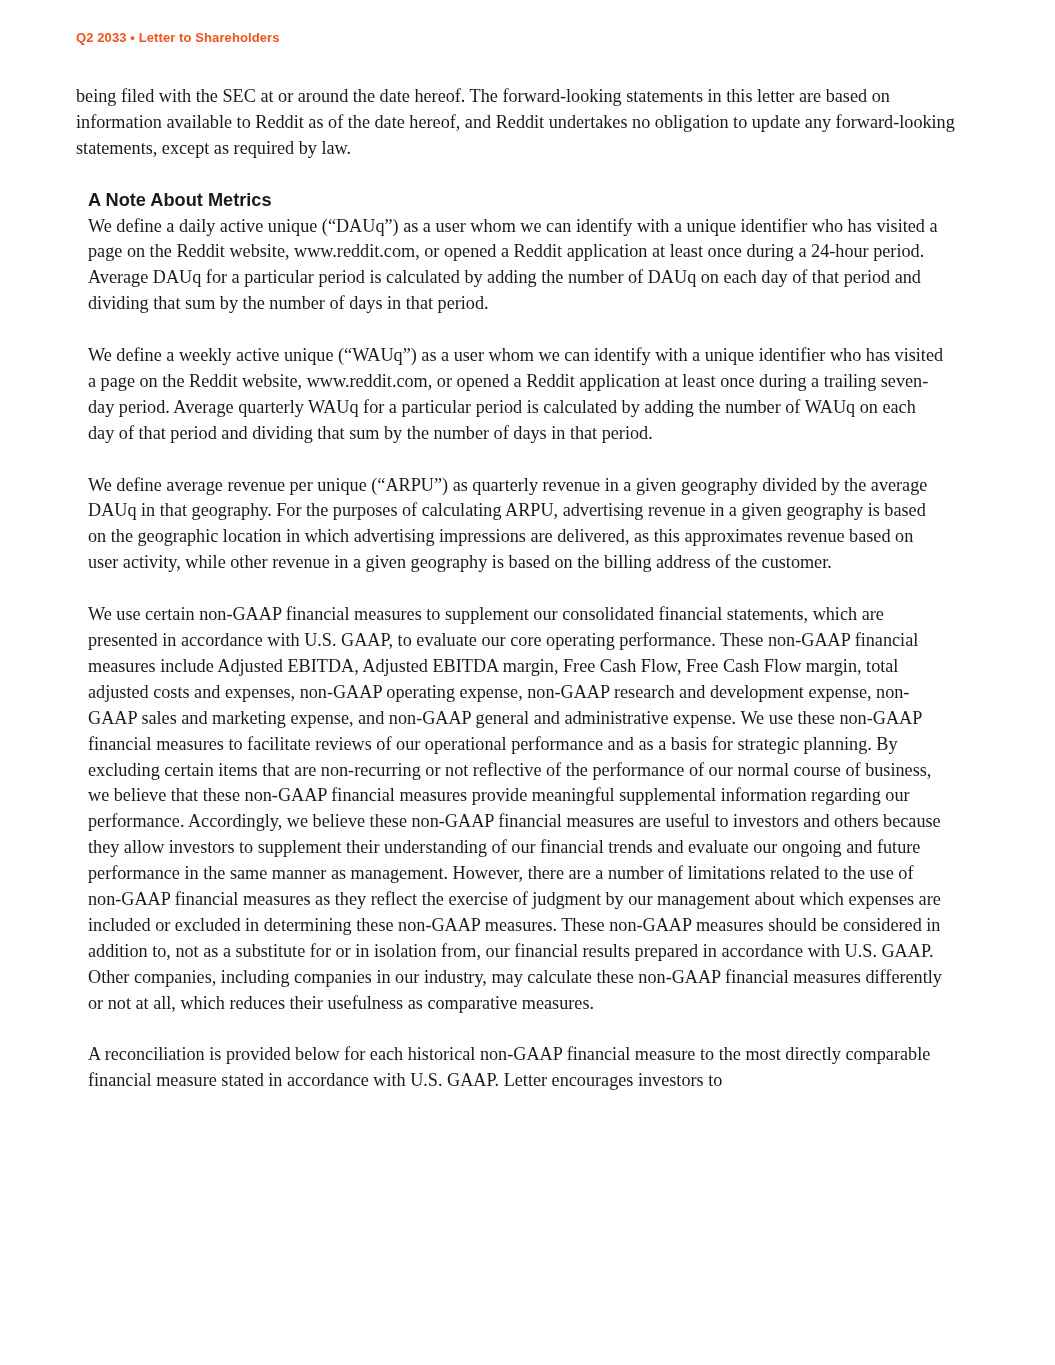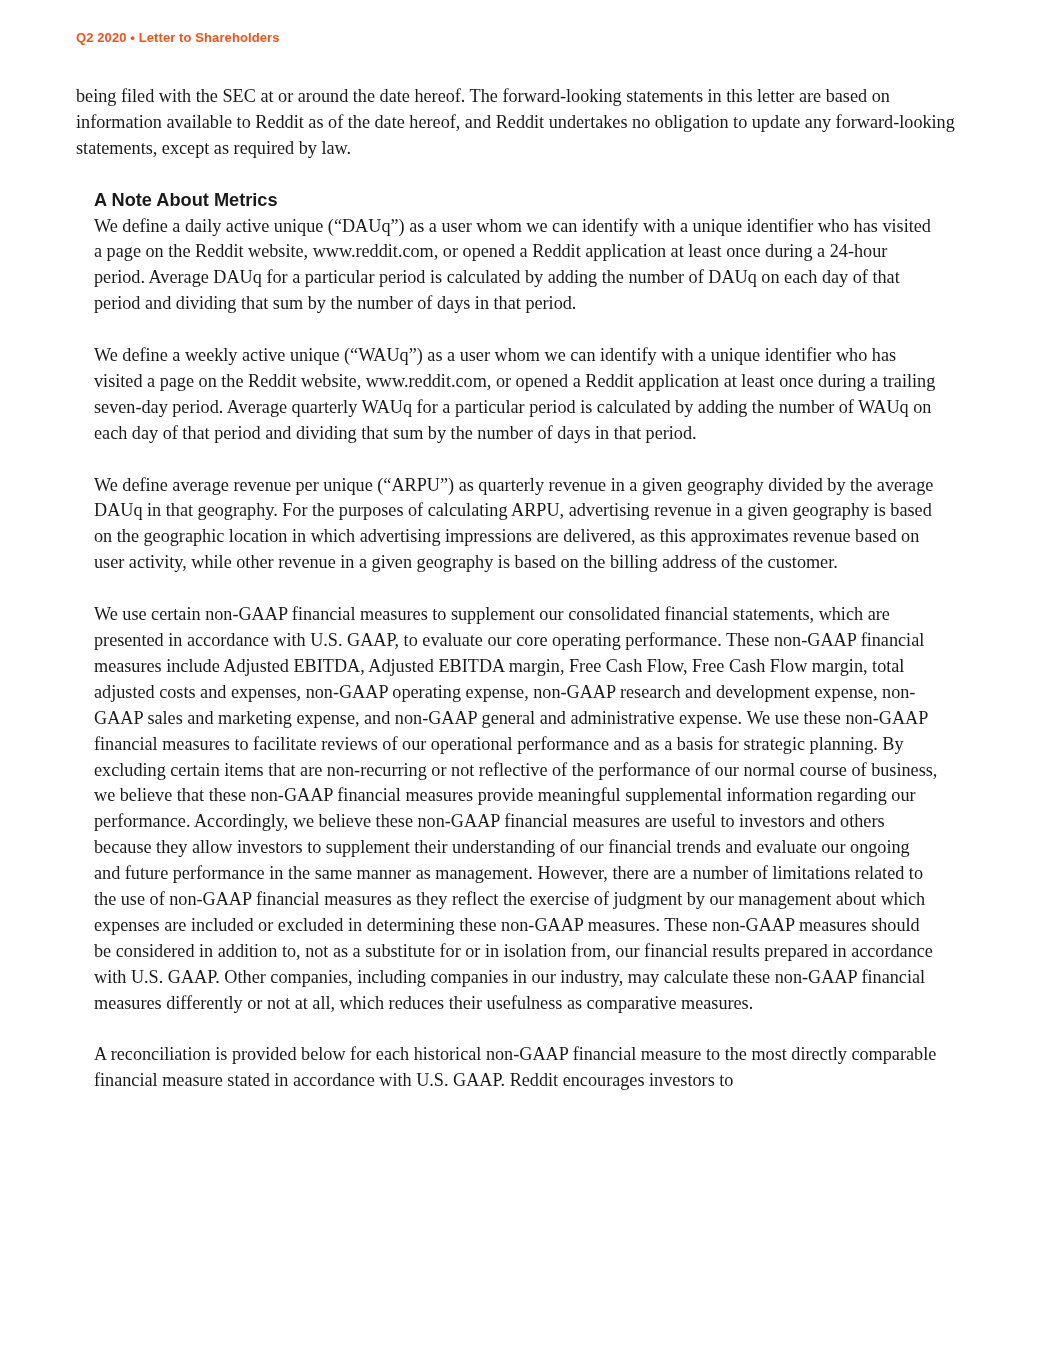--- a/index.html
+++ b/index.html
@@ -12,40 +12,40 @@
     position: absolute; left: 76px; top: 30px;
     font-size: 13px; font-weight: bold; color: #f0531c;
     letter-spacing: 0.1px;
   }
   .content {
     position: absolute; left: 76px; top: 84px; width: 880px;
     font-size: 18.2px; line-height: 25.9px;
   }
   .content p { margin: 0 0 25.9px 0; font-family: Liberation Serif, serif; }
   .content h3 { margin: 0; font-size: 18.2px; font-weight: bold; line-height: 25.9px; }
-  .content .section { margin: 18px; }
+  .content .section { margin: 12px; }
   .page-number {
     position: absolute; left: 1008px; top: 1389px;
     font-size: 13px; font-weight: bold; color: #f0531c;
   }
 </style>
 </head>
 <body>
 
-<div class="header">Q2 2020 • Letter to Shareholders</div>
+<div class="header">Q2 2033 • Letter to Shareholders</div>
 
 <div class="content">
   <p>being filed with the SEC at or around the date hereof. The forward-looking statements in this letter are based on information available to Reddit as of the date hereof, and Reddit undertakes no obligation to update any forward-looking statements, except as required by law.</p>
 
   <div class="section">
     <h3>A Note About Metrics</h3>
     <p>We define a daily active unique (“DAUq”) as a user whom we can identify with a unique identifier who has visited a page on the Reddit website, www.reddit.com, or opened a Reddit application at least once during a 24-hour period. Average DAUq for a particular period is calculated by adding the number of DAUq on each day of that period and dividing that sum by the number of days in that period.</p>
     <p>We define a weekly active unique (“WAUq”) as a user whom we can identify with a unique identifier who has visited a page on the Reddit website, www.reddit.com, or opened a Reddit application at least once during a trailing seven-day period. Average quarterly WAUq for a particular period is calculated by adding the number of WAUq on each day of that period and dividing that sum by the number of days in that period.</p>
     <p>We define average revenue per unique (“ARPU”) as quarterly revenue in a given geography divided by the average DAUq in that geography. For the purposes of calculating ARPU, advertising revenue in a given geography is based on the geographic location in which advertising impressions are delivered, as this approximates revenue based on user activity, while other revenue in a given geography is based on the billing address of the customer.</p>
   </div>
 
   <div class="section">
     <p>We use certain non-GAAP financial measures to supplement our consolidated financial statements, which are presented in accordance with U.S. GAAP, to evaluate our core operating performance. These non-GAAP financial measures include Adjusted EBITDA, Adjusted EBITDA margin, Free Cash Flow, Free Cash Flow margin, total adjusted costs and expenses, non-GAAP operating expense, non-GAAP research and development expense, non-GAAP sales and marketing expense, and non-GAAP general and administrative expense. We use these non-GAAP financial measures to facilitate reviews of our operational performance and as a basis for strategic planning. By excluding certain items that are non-recurring or not reflective of the performance of our normal course of business, we believe that these non-GAAP financial measures provide meaningful supplemental information regarding our performance. Accordingly, we believe these non-GAAP financial measures are useful to investors and others because they allow investors to supplement their understanding of our financial trends and evaluate our ongoing and future performance in the same manner as management. However, there are a number of limitations related to the use of non-GAAP financial measures as they reflect the exercise of judgment by our management about which expenses are included or excluded in determining these non-GAAP measures. These non-GAAP measures should be considered in addition to, not as a substitute for or in isolation from, our financial results prepared in accordance with U.S. GAAP. Other companies, including companies in our industry, may calculate these non-GAAP financial measures differently or not at all, which reduces their usefulness as comparative measures.</p>
-    <p>A reconciliation is provided below for each historical non-GAAP financial measure to the most directly comparable financial measure stated in accordance with U.S. GAAP. Reddit encourages investors to</p>
+    <p>A reconciliation is provided below for each historical non-GAAP financial measure to the most directly comparable financial measure stated in accordance with U.S. GAAP. Letter encourages investors to</p>
   </div>
 </div>
 
 <div class="page-number">13</div>
 
 </body></html>

